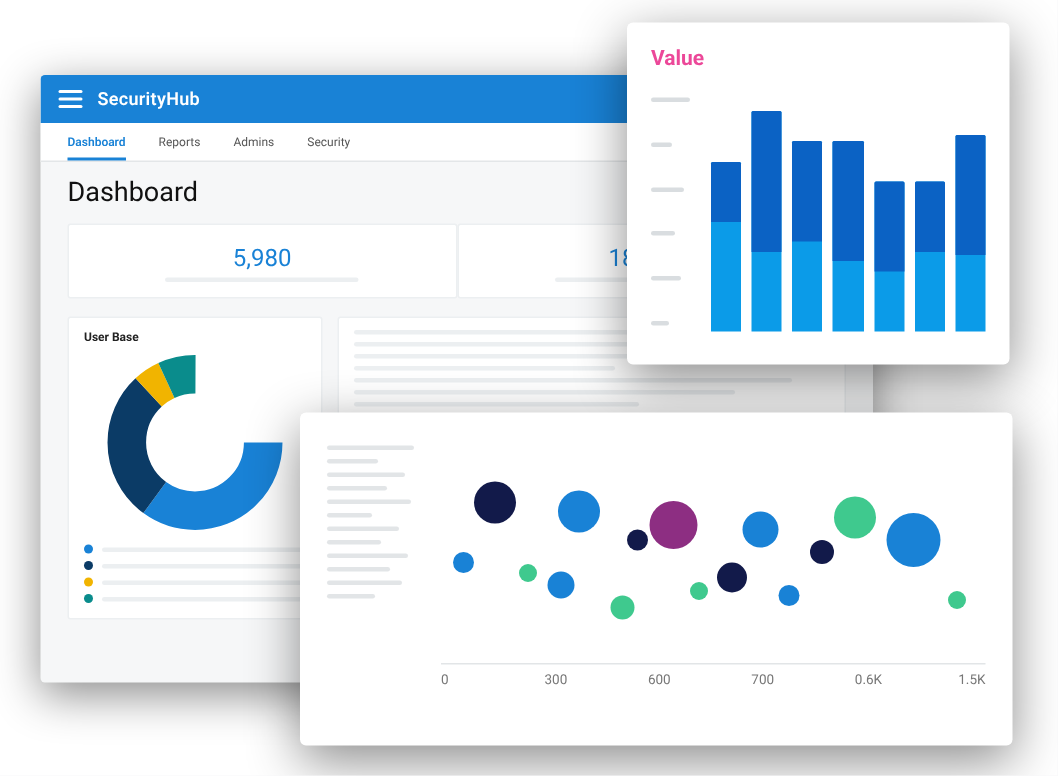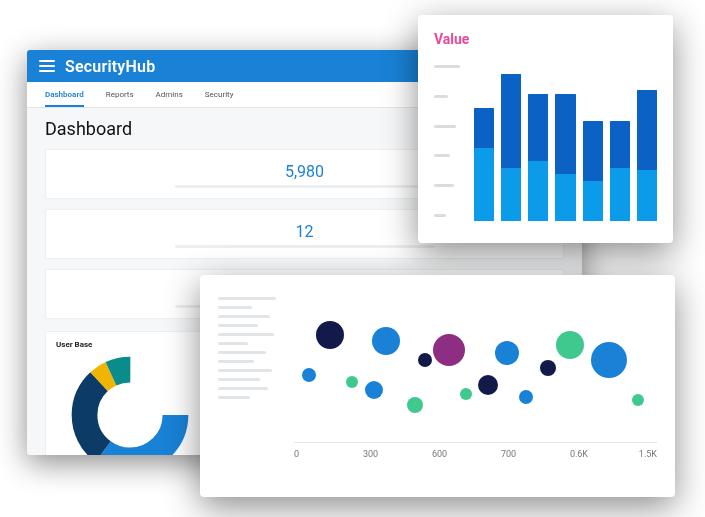--- a/index.html
+++ b/index.html
@@ -27,37 +27,37 @@
     background: #1982d6;
     height: 32px;
     display: flex;
     align-items: center;
     padding: 0 12px;
     color: #fff;
     gap: 10px;
   }
   .hamburger { width:16px; height:12px; display:flex; flex-direction:column; justify-content:space-between; cursor:pointer;}
   .hamburger span { display:block; height:2px; background:#fff; border-radius:1px;}
-  .brand { font-size: 16px; font-weight:600; letter-spacing:.2px;}
+  .brand { font-size: 12px; font-weight:600; letter-spacing:.2px;}
   .tabs {
     background:#fff;
     display:flex;
     gap:22px;
     padding: 0 18px;
     height:26px;
     align-items:flex-end;
     border-bottom:1px solid #e3e6e8;
     font-size:8px;
     color:#555;
   }
   .tab { padding-bottom:6px; cursor:pointer; border-bottom:2px solid transparent;}
   .tab.active { color:#1982d6; border-bottom-color:#1982d6; font-weight:600;}
   .dash-body { padding: 10px 18px 18px;}
   .page-title { font-size:18px; font-weight:400; color:#111; margin-bottom:10px;}
-  .stats-row { display:flex; gap:10px; margin-bottom:12px;flex-direction:column;}
+  .stats-row { display:flex; margin-bottom:12px;}
   .stat-card {
     flex:1;
     background:#fff;
     border:1px solid #eceff1;
     border-radius:2px;
     text-align:center;
     padding:12px 0 10px;
   }
   .stat-val { color:#1982d6; font-size:16px; font-weight:400; margin-bottom:4px;}
   .stat-line { width:50%; height:3px; background:#eceff1; margin:0 auto; border-radius:2px;}
@@ -145,24 +145,20 @@
     <div class="tab">Admins</div>
     <div class="tab">Security</div>
   </div>
 
   <div class="dash-body">
     <div class="page-title">Dashboard</div>
 
     <div class="stats-row">
       <div class="stat-card">
         <div class="stat-val">5,980</div>
-        <div class="stat-line"></div>
-      </div>
-      <div class="stat-card">
-        <div class="stat-val">12</div>
         <div class="stat-line"></div>
       </div>
       <div class="stat-card">
         <div class="stat-val">182,318</div>
         <div class="stat-line"></div>
       </div>
     </div>
 
     <div class="panels-row">
       <div class="panel user-base">

